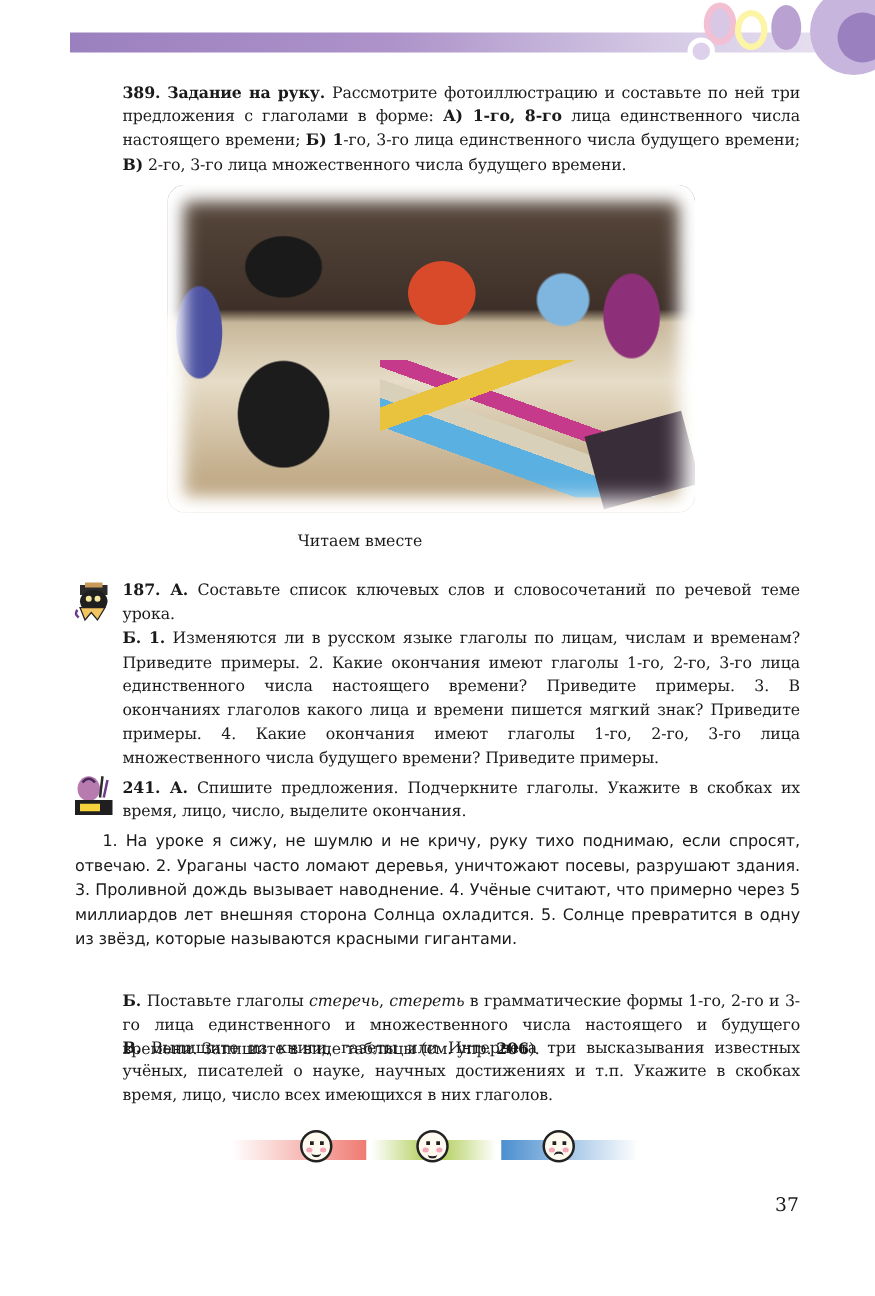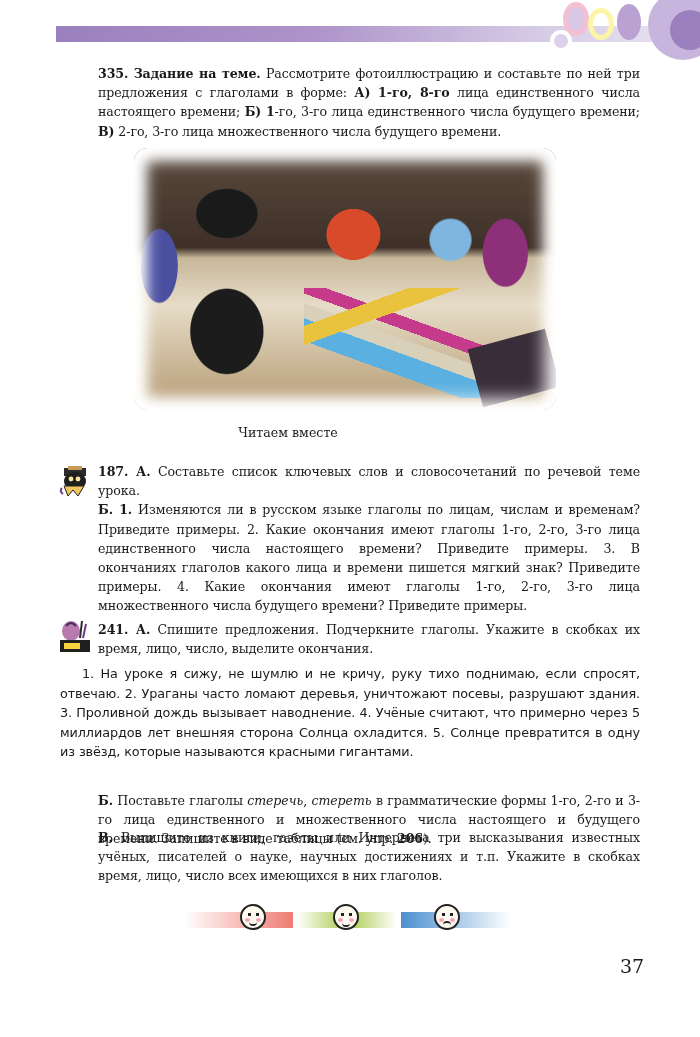--- a/index.html
+++ b/index.html
@@ -19,21 +19,21 @@
         radial-gradient(ellipse 38px 36px at 52% 33%, #d94a2a 0%, #d94a2a 70%, transparent 72%),
         radial-gradient(ellipse 40px 60px at 88% 40%, #8e2f7a 0%, #8e2f7a 55%, transparent 58%),
         radial-gradient(ellipse 40px 40px at 75% 35%, #7fb6e0 0%, #7fb6e0 50%, transparent 55%),
         radial-gradient(ellipse 50px 40px at 22% 25%, #1a1a1a 0%, #1a1a1a 60%, transparent 63%),
         radial-gradient(ellipse 30px 60px at 6% 45%, #4a4fa0 0%, #4a4fa0 60%, transparent 63%),
         linear-gradient(180deg, #5a4a3e 0%, #3e3028 38%, #c7b79a 42%, #e6dcc7 60%, #b59a72 100%); }
     .photo-glow { position: absolute; inset: 0; box-shadow: inset 0 0 18px 10px #ffffff; border-radius: 14px; }
     .books { position: absolute; }
     .caption { position: absolute; left: 0; width: 576px; top: 425px; text-align: center; font-size: 12.6px; }
     .icon-box { position: absolute; width: 38px; height: 38px; }
-    .page-num { position: absolute; left: 620px; top: 955px; font-size: 19px; }
+    .page-num { position: absolute; left: 620px; top: 955px; font-size: 15px; }
     .mood-bar { position: absolute; top: 912px; height: 16px; }
     .face { position: absolute; top: 904px; width: 26px; height: 26px; border-radius: 50%;
       background: #fffaf0; border: 2px solid #222; box-sizing: border-box; }
     .face::before, .face::after { content: ""; position: absolute; top: 12px; width: 5px; height: 4px; border-radius: 50%; background: #f4a6b8; }
     .face::before { left: 3px; } .face::after { right: 3px; }
     .eyes { position: absolute; top: 7px; left: 6px; width: 11px; height: 3px;
       border-left: 3px solid #222; border-right: 3px solid #222; box-sizing: border-box; }
     .mouth { position: absolute; left: 7px; width: 8px; height: 4px; }
     i.it { font-style: italic; }
   </style>
@@ -42,22 +42,22 @@
 
 <div class="header-bar"></div>
 <div class="deco" style="left:563px;top:2px;width:26px;height:34px;border:5px solid #f3bfd3;background:#d8c8e6;box-sizing:border-box;"></div>
 <div class="deco" style="left:588px;top:8px;width:26px;height:32px;border:5px solid #fdf5a6;box-sizing:border-box;"></div>
 <div class="deco" style="left:617px;top:4px;width:24px;height:36px;background:#b9a2d2;"></div>
 <div class="deco" style="left:648px;top:-10px;width:70px;height:70px;background:#c8b5dd;"></div>
 <div class="deco" style="left:670px;top:10px;width:40px;height:40px;background:#9b80bf;"></div>
 <div class="deco" style="left:550px;top:30px;width:22px;height:22px;border:4px solid #fff;background:#dcd0ea;box-sizing:border-box;"></div>
 
 <div class="p" style="top:64px;">
-  <b>335.</b>
-  <b>Задание на теме.</b><span> Рассмотрите фотоиллюстрацию и составьте по ней три предложения с глаголами в форме: </span><b>А) 1-го, 8-го</b><span> лица единственного числа настоящего времени; </span><b>Б) 1</b><span>-го, 3-го лица единственного числа будущего времени; </span><b>В)</b><span> 2-го, 3-го лица множественного числа будущего времени.</span>
+  <b>389.</b>
+  <b>Задание на руку.</b><span> Рассмотрите фотоиллюстрацию и составьте по ней три предложения с глаголами в форме: </span><b>А) 1-го, 8-го</b><span> лица единственного числа настоящего времени; </span><b>Б) 1</b><span>-го, 3-го лица единственного числа будущего времени; </span><b>В)</b><span> 2-го, 3-го лица множественного числа будущего времени.</span>
 </div>
 
 <div class="photo">
   <div class="books" style="left:170px;top:140px;width:220px;height:110px;
     background:
       linear-gradient(160deg, transparent 0 20%, #e9c33e 20% 30%, transparent 30%),
       linear-gradient(20deg, transparent 0 30%, #5ab0e0 30% 42%, transparent 42% 55%, #c53a8a 55% 62%, transparent 62%),
       linear-gradient(200deg, transparent 0 50%, #d8d0b8 50% 70%, transparent 70%);"></div>
   <div class="books" style="left:340px;top:190px;width:80px;height:60px;background:#3a2d3a;transform:rotate(-15deg);"></div>
   <div class="photo-glow"></div>

